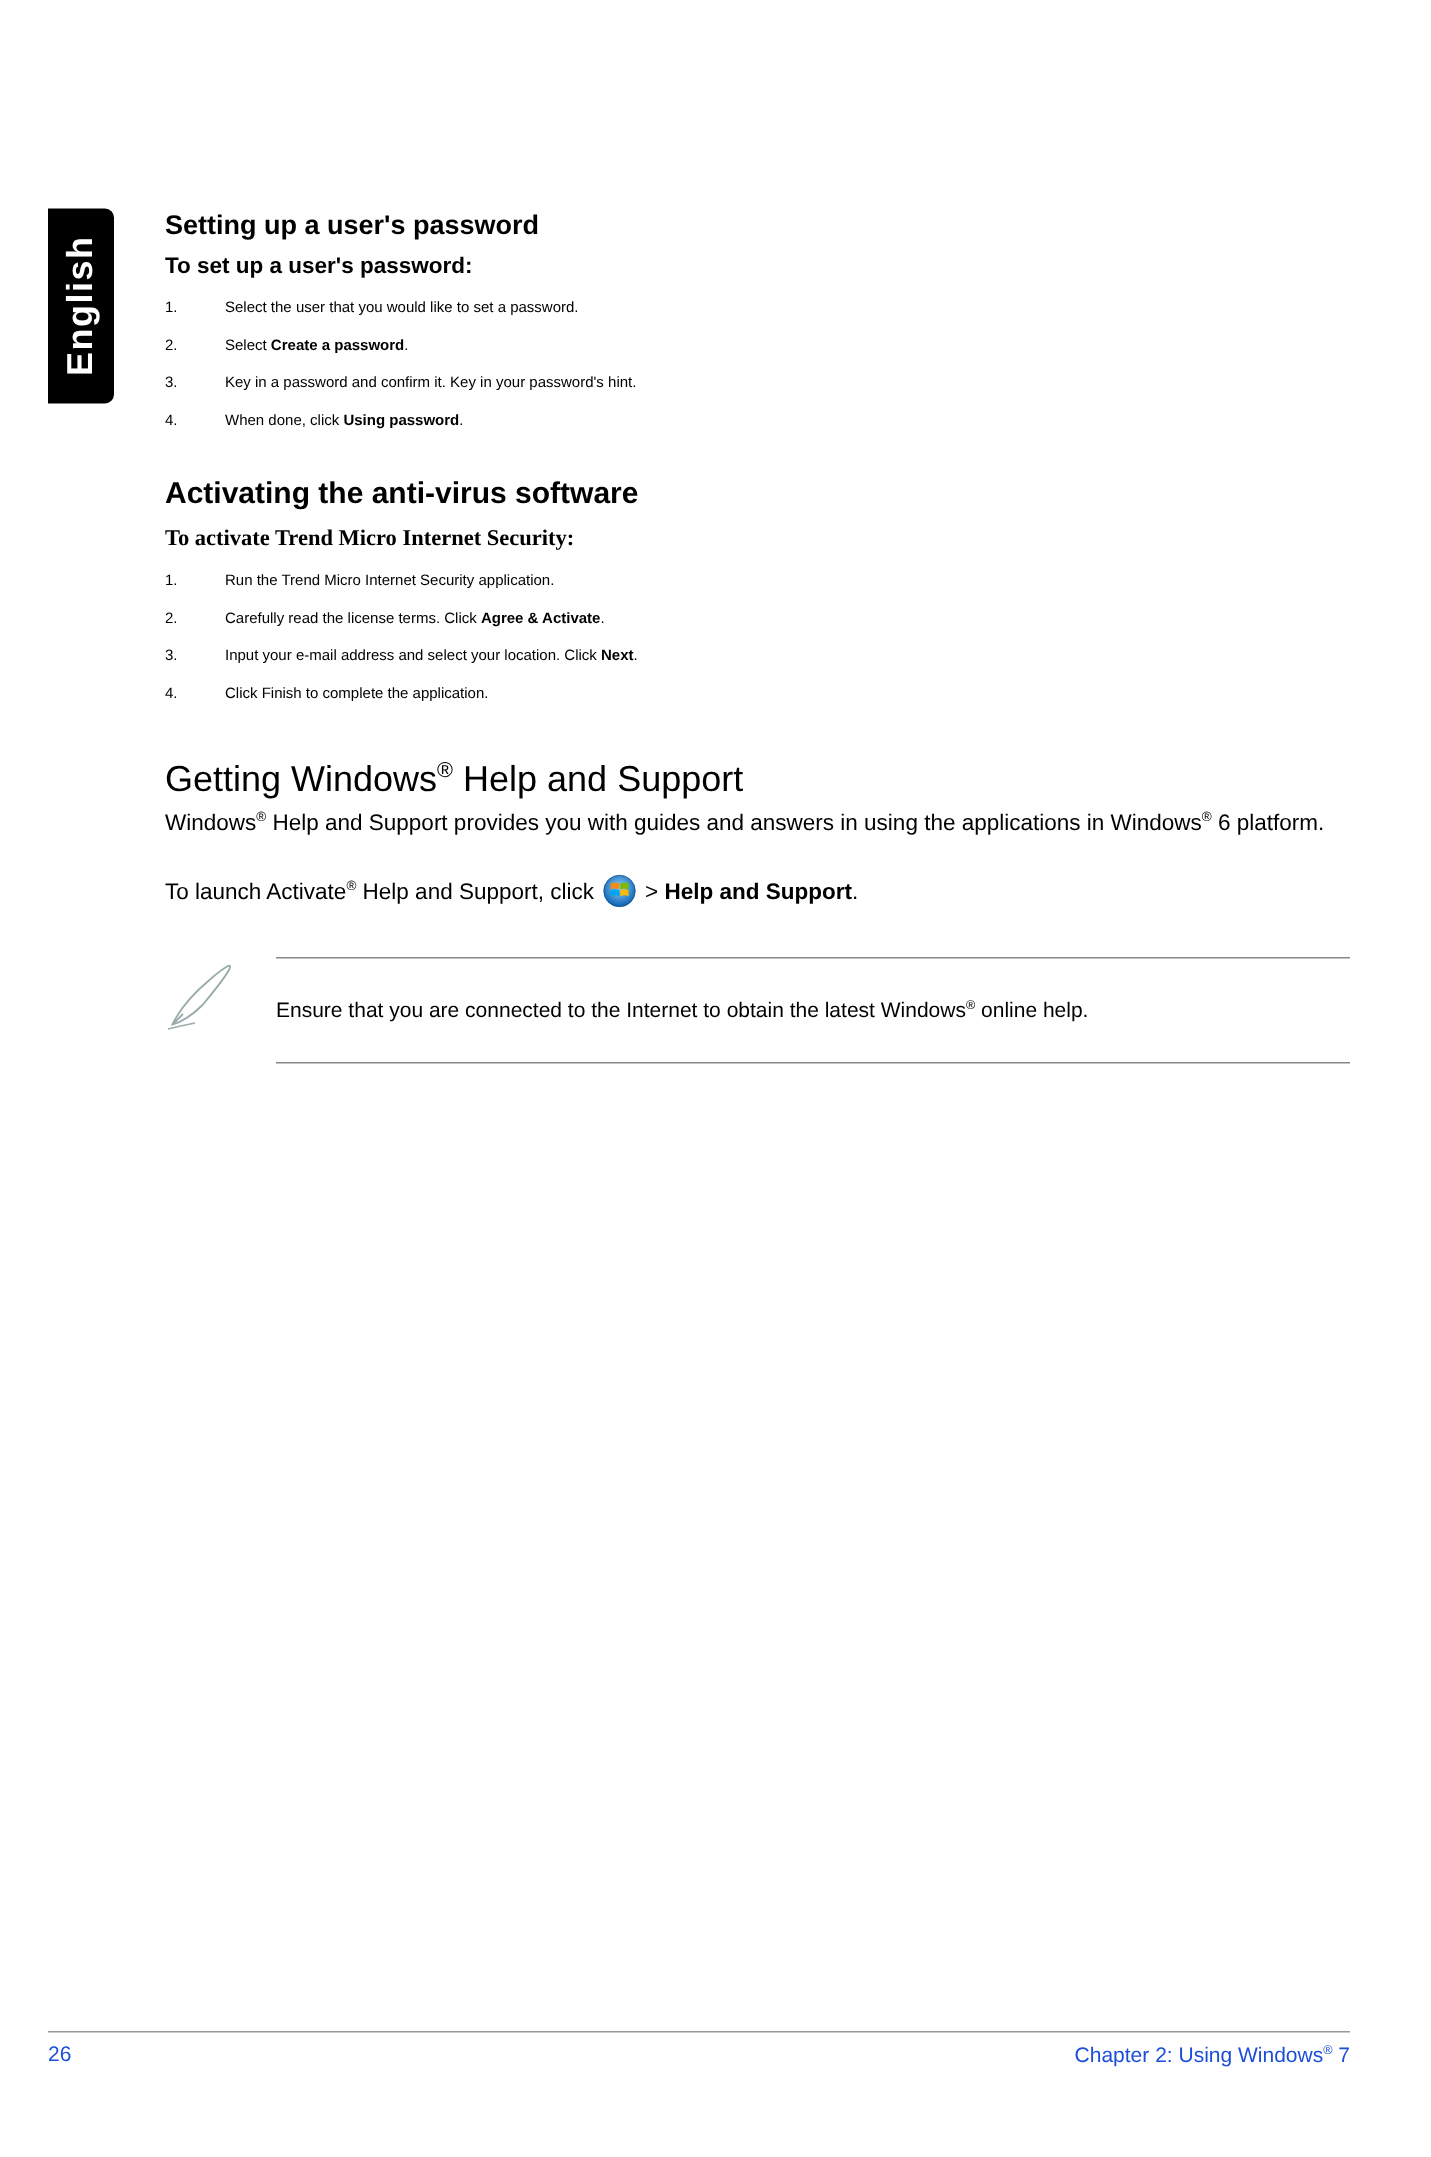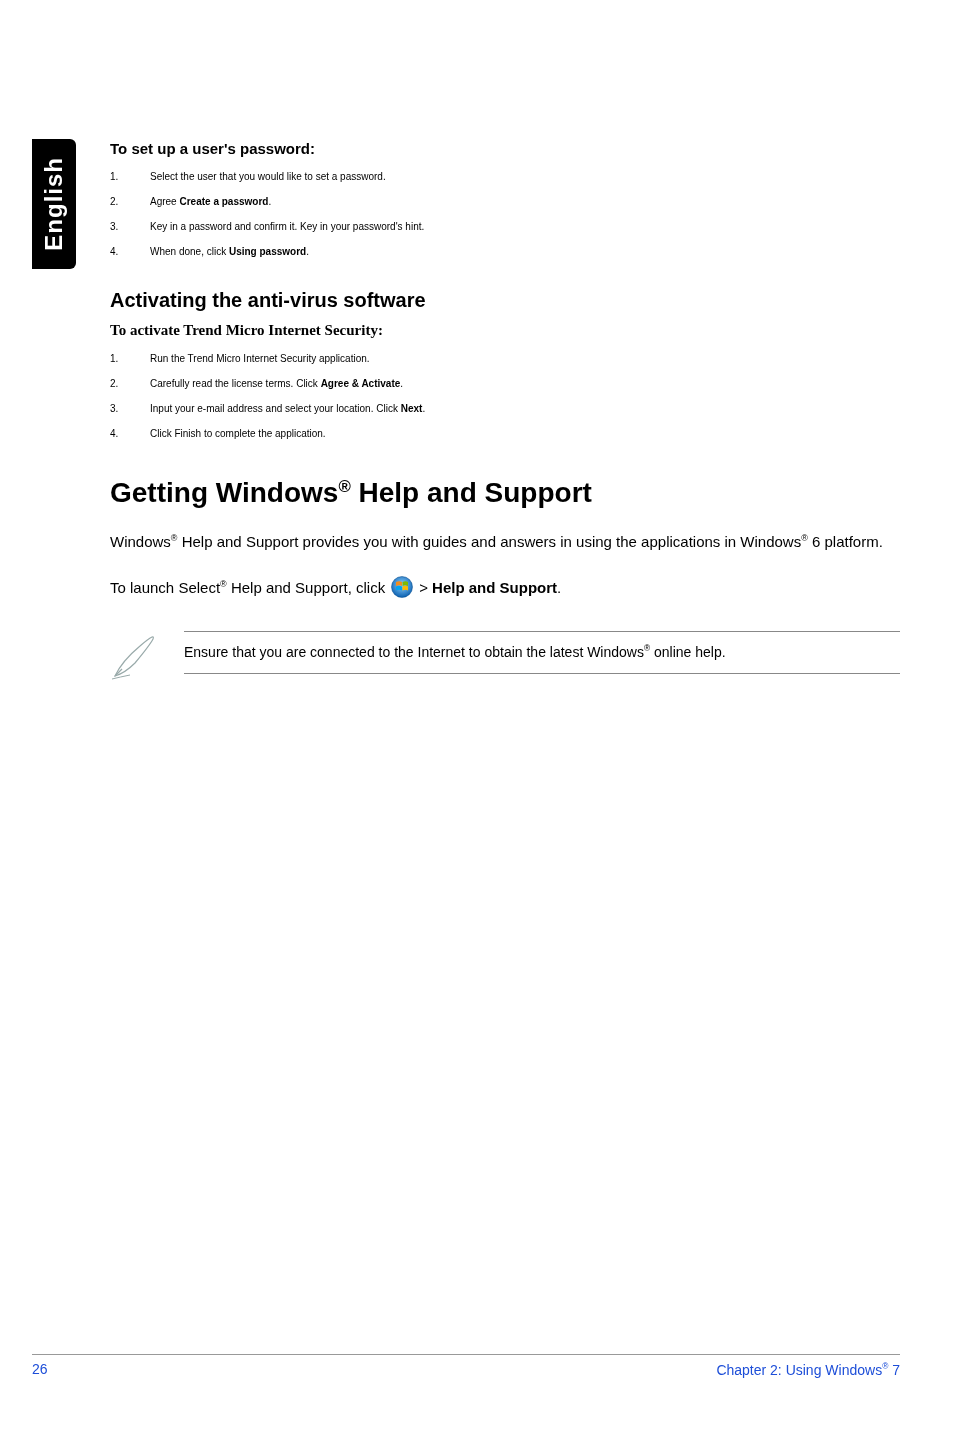--- a/index.html
+++ b/index.html
@@ -77,24 +77,24 @@
     left: 0;
     width: 30px;
   }
   .h2 {
     font-size: 20px;
     font-weight: bold;
     margin-top: 30px;
     margin-bottom: 10px;
   }
   .h1 {
-    font-size: 28px;
-    font-weight: bold;
+    font-size: 24px;
+    font-weight: normal;
     margin-top: 36px;
-    margin-bottom: 22px;
+    margin-bottom: 4px;
   }
   .sup {
     font-size: 0.6em;
     vertical-align: super;
   }
   .inline-bold {
     font-weight: bold;
   }
   .note-block {
     margin-top: 30px;
@@ -107,21 +107,21 @@
     height: 50px;
     flex-shrink: 0;
     display: flex;
     align-items: center;
     justify-content: center;
   }
   .note-text-wrap {
     flex: 1;
     border-top: 1px solid #888;
     border-bottom: 1px solid #888;
-    padding: 10px 0;
+    padding: 24px 0;
     font-size: 14px;
     line-height: 1.5;
   }
   .windows-orb {
     display: inline-block;
     vertical-align: middle;
     width: 22px;
     height: 22px;
     margin: 0 2px;
   }
@@ -149,25 +149,26 @@
 </style>
 </head>
 <body>
 
 <div class="sidebar-tab">
   <span>English</span>
 </div>
 
 <div class="content">
 
+  <div class="h3">Setting up a user's password</div>
   <div class="bold-sub">To set up a user's password:</div>
   <ol class="numbered">
     <li><span>Select the user that you would like to set a password.</span></li>
     <li>
-      <span>Agree </span><span class="inline-bold">Create a password</span><span>.</span>
+      <span>Select </span><span class="inline-bold">Create a password</span><span>.</span>
     </li>
     <li><span>Key in a password and confirm it. Key in your password's hint.</span></li>
     <li>
       <span>When done, click </span><span class="inline-bold">Using password</span><span>.</span>
     </li>
   </ol>
 
   <div class="h2">Activating the anti-virus software</div>
   <div class="bold-sub" style="margin-top:10px;font-family:Liberation Serif, serif;">To activate Trend Micro Internet Security:</div>
   <ol class="numbered">
@@ -183,21 +184,21 @@
 
   <div class="h1">
     <span>Getting Windows</span><span class="sup">®</span><span> Help and Support</span>
   </div>
   <div class="body-text">
     <span>Windows</span><span class="sup">®</span><span> Help and Support provides you with guides and answers in using the applications in Windows</span><span class="sup">®</span><span> 6 platform.</span>
   </div>
 
   <div class="launch-line">
     <span>
-      <span>To launch Select</span><span class="sup">®</span><span> Help and Support, click </span>
+      <span>To launch Activate</span><span class="sup">®</span><span> Help and Support, click </span>
     </span>
     <span class="windows-orb">
       <svg viewBox="0 0 22 22" width="22" height="22">
         <defs>
           <radialGradient id="orbg" cx="50%" cy="40%" r="60%">
             <stop offset="0%" stop-color="#8fd3ff"></stop>
             <stop offset="100%" stop-color="#0a5fb0"></stop>
           </radialGradient>
         </defs>
         <circle cx="11" cy="11" r="10.5" fill="url(#orbg)" stroke="#054a8a" stroke-width="0.5"></circle>

